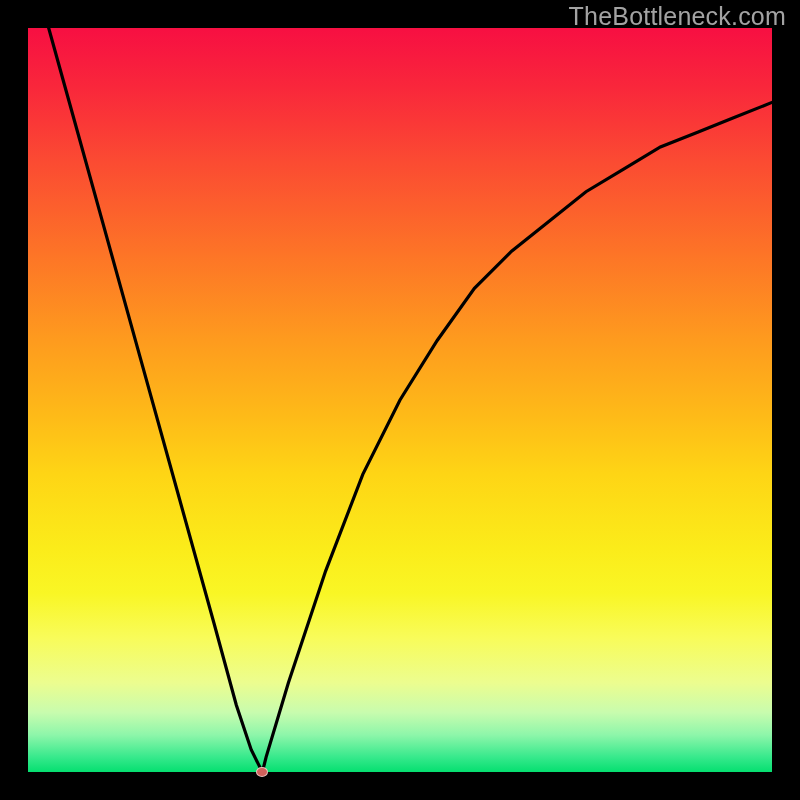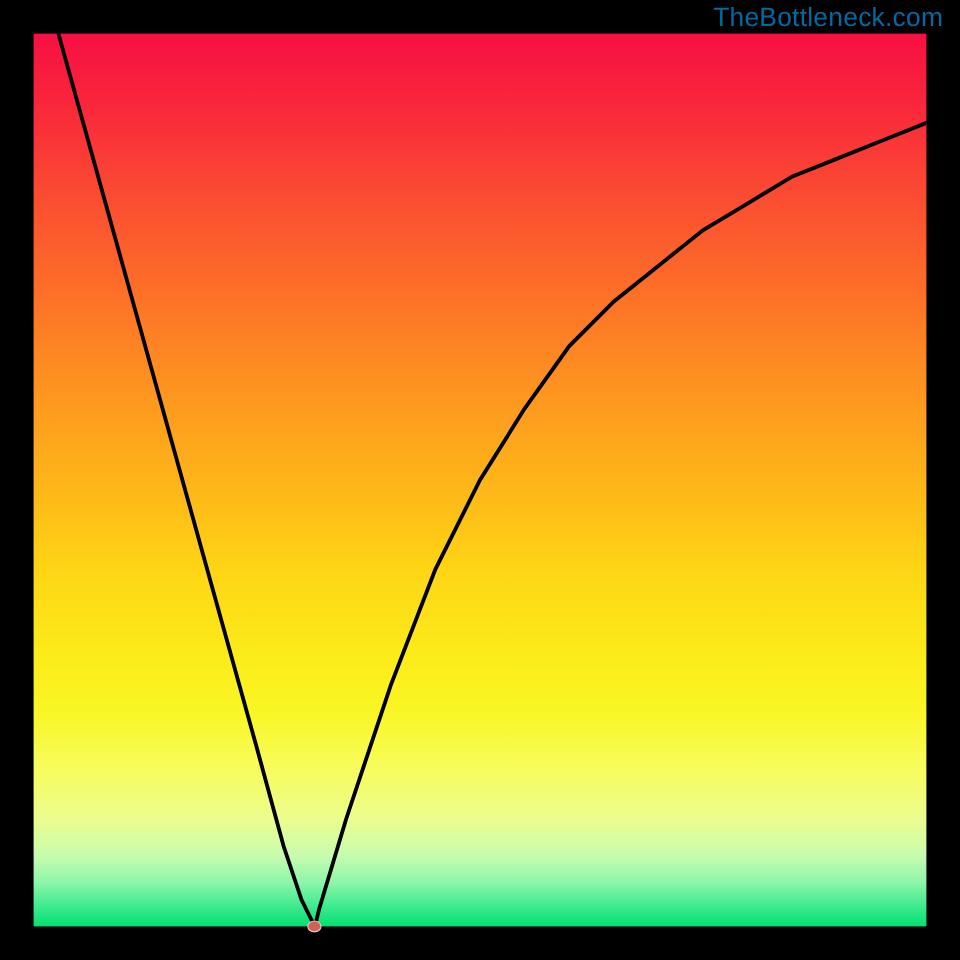--- a/index.html
+++ b/index.html
@@ -16,22 +16,22 @@
     top: 0;
     left: 0;
     width: 800px;
     height: 800px;
     background: #000;
   }
   .watermark {
     position: absolute;
     top: 2px;
     right: 14px;
-    color: #0369a1;
-    font-size: 22px;
+    color: #a3a3a3;
+    font-size: 25px;
     font-weight: 500;
     letter-spacing: 0.2px;
     user-select: none;
   }
   .plot {
     position: absolute;
     left: 28px;
     top: 28px;
     width: 744px;
     height: 744px;

